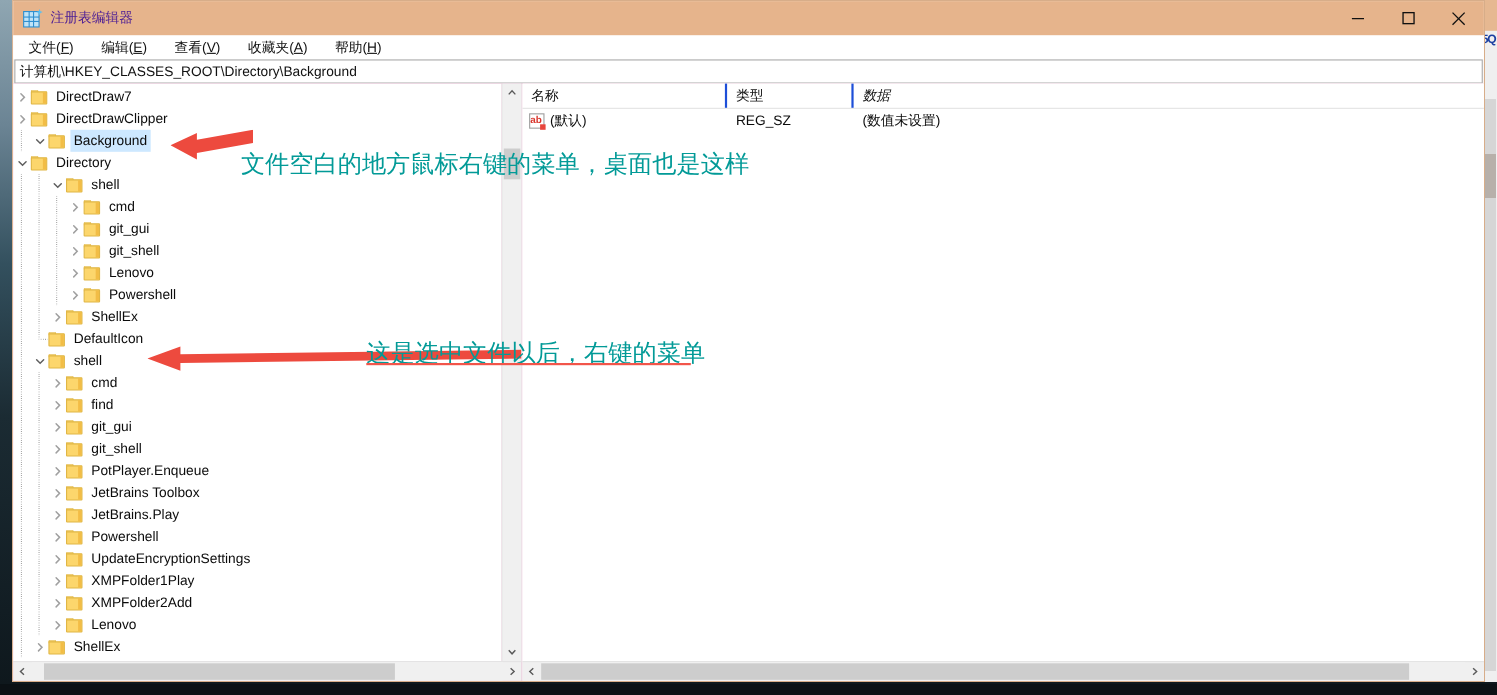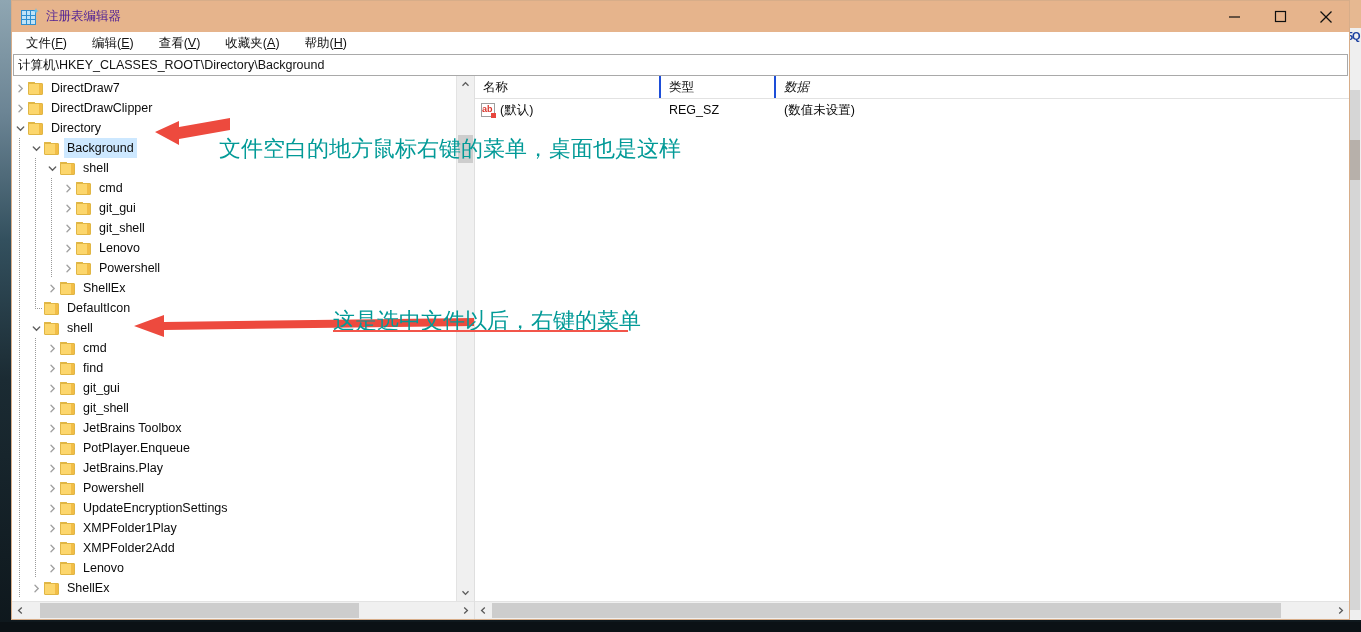--- a/index.html
+++ b/index.html
@@ -331,270 +331,270 @@
                     <polyline points="3.0,1.3 6.2,4.5 3.0,7.7" fill="none" stroke="#a0a0a0" stroke-width="1.35" stroke-linecap="round"></polyline>
                   </svg>
                 </span>
                 <span class="folder">
                   <span class="tab"></span>
                   <span class="back"></span>
                   <span class="shade"></span>
                 </span>
                 <span class="nodelabel">DirectDrawClipper</span>
               </div>
-              <div class="node">
+              <div class="node selected">
+                <span class="guide line"></span>
                 <span class="twisty">
                   <svg width="9" height="9" viewBox="0 0 9 9">
                     <polyline points="1.3,3.0 4.5,6.2 7.7,3.0" fill="none" stroke="#5f5f5f" stroke-width="1.35" stroke-linecap="round"></polyline>
                   </svg>
                 </span>
                 <span class="folder">
                   <span class="tab"></span>
                   <span class="back"></span>
                   <span class="shade"></span>
                 </span>
+                <span class="nodelabel">Background</span>
+              </div>
+              <div class="node">
+                <span class="twisty">
+                  <svg width="9" height="9" viewBox="0 0 9 9">
+                    <polyline points="1.3,3.0 4.5,6.2 7.7,3.0" fill="none" stroke="#5f5f5f" stroke-width="1.35" stroke-linecap="round"></polyline>
+                  </svg>
+                </span>
+                <span class="folder">
+                  <span class="tab"></span>
+                  <span class="back"></span>
+                  <span class="shade"></span>
+                </span>
                 <span class="nodelabel">Directory</span>
               </div>
-              <div class="node selected">
+              <div class="node">
+                <span class="guide line"></span>
                 <span class="guide line"></span>
                 <span class="twisty">
                   <svg width="9" height="9" viewBox="0 0 9 9">
                     <polyline points="1.3,3.0 4.5,6.2 7.7,3.0" fill="none" stroke="#5f5f5f" stroke-width="1.35" stroke-linecap="round"></polyline>
                   </svg>
                 </span>
                 <span class="folder">
                   <span class="tab"></span>
                   <span class="back"></span>
                   <span class="shade"></span>
                 </span>
-                <span class="nodelabel">Background</span>
-              </div>
-              <div class="node">
-                <span class="guide line"></span>
+                <span class="nodelabel">shell</span>
+              </div>
+              <div class="node">
+                <span class="guide line"></span>
+                <span class="guide line"></span>
+                <span class="guide line"></span>
+                <span class="twisty">
+                  <svg width="9" height="9" viewBox="0 0 9 9">
+                    <polyline points="3.0,1.3 6.2,4.5 3.0,7.7" fill="none" stroke="#a0a0a0" stroke-width="1.35" stroke-linecap="round"></polyline>
+                  </svg>
+                </span>
+                <span class="folder">
+                  <span class="tab"></span>
+                  <span class="back"></span>
+                  <span class="shade"></span>
+                </span>
+                <span class="nodelabel">cmd</span>
+              </div>
+              <div class="node">
+                <span class="guide line"></span>
+                <span class="guide line"></span>
+                <span class="guide line"></span>
+                <span class="twisty">
+                  <svg width="9" height="9" viewBox="0 0 9 9">
+                    <polyline points="3.0,1.3 6.2,4.5 3.0,7.7" fill="none" stroke="#a0a0a0" stroke-width="1.35" stroke-linecap="round"></polyline>
+                  </svg>
+                </span>
+                <span class="folder">
+                  <span class="tab"></span>
+                  <span class="back"></span>
+                  <span class="shade"></span>
+                </span>
+                <span class="nodelabel">git_gui</span>
+              </div>
+              <div class="node">
+                <span class="guide line"></span>
+                <span class="guide line"></span>
+                <span class="guide line"></span>
+                <span class="twisty">
+                  <svg width="9" height="9" viewBox="0 0 9 9">
+                    <polyline points="3.0,1.3 6.2,4.5 3.0,7.7" fill="none" stroke="#a0a0a0" stroke-width="1.35" stroke-linecap="round"></polyline>
+                  </svg>
+                </span>
+                <span class="folder">
+                  <span class="tab"></span>
+                  <span class="back"></span>
+                  <span class="shade"></span>
+                </span>
+                <span class="nodelabel">git_shell</span>
+              </div>
+              <div class="node">
+                <span class="guide line"></span>
+                <span class="guide line"></span>
+                <span class="guide line"></span>
+                <span class="twisty">
+                  <svg width="9" height="9" viewBox="0 0 9 9">
+                    <polyline points="3.0,1.3 6.2,4.5 3.0,7.7" fill="none" stroke="#a0a0a0" stroke-width="1.35" stroke-linecap="round"></polyline>
+                  </svg>
+                </span>
+                <span class="folder">
+                  <span class="tab"></span>
+                  <span class="back"></span>
+                  <span class="shade"></span>
+                </span>
+                <span class="nodelabel">Lenovo</span>
+              </div>
+              <div class="node">
+                <span class="guide line"></span>
+                <span class="guide line"></span>
+                <span class="guide line"></span>
+                <span class="twisty">
+                  <svg width="9" height="9" viewBox="0 0 9 9">
+                    <polyline points="3.0,1.3 6.2,4.5 3.0,7.7" fill="none" stroke="#a0a0a0" stroke-width="1.35" stroke-linecap="round"></polyline>
+                  </svg>
+                </span>
+                <span class="folder">
+                  <span class="tab"></span>
+                  <span class="back"></span>
+                  <span class="shade"></span>
+                </span>
+                <span class="nodelabel">Powershell</span>
+              </div>
+              <div class="node">
+                <span class="guide line"></span>
+                <span class="guide line"></span>
+                <span class="twisty">
+                  <svg width="9" height="9" viewBox="0 0 9 9">
+                    <polyline points="3.0,1.3 6.2,4.5 3.0,7.7" fill="none" stroke="#a0a0a0" stroke-width="1.35" stroke-linecap="round"></polyline>
+                  </svg>
+                </span>
+                <span class="folder">
+                  <span class="tab"></span>
+                  <span class="back"></span>
+                  <span class="shade"></span>
+                </span>
+                <span class="nodelabel">ShellEx</span>
+              </div>
+              <div class="node">
+                <span class="guide line"></span>
+                <span class="guide elbow"></span>
+                <span class="folder">
+                  <span class="tab"></span>
+                  <span class="back"></span>
+                  <span class="shade"></span>
+                </span>
+                <span class="nodelabel">DefaultIcon</span>
+              </div>
+              <div class="node">
                 <span class="guide line"></span>
                 <span class="twisty">
                   <svg width="9" height="9" viewBox="0 0 9 9">
                     <polyline points="1.3,3.0 4.5,6.2 7.7,3.0" fill="none" stroke="#5f5f5f" stroke-width="1.35" stroke-linecap="round"></polyline>
                   </svg>
                 </span>
                 <span class="folder">
                   <span class="tab"></span>
                   <span class="back"></span>
                   <span class="shade"></span>
                 </span>
                 <span class="nodelabel">shell</span>
               </div>
               <div class="node">
                 <span class="guide line"></span>
                 <span class="guide line"></span>
-                <span class="guide line"></span>
                 <span class="twisty">
                   <svg width="9" height="9" viewBox="0 0 9 9">
                     <polyline points="3.0,1.3 6.2,4.5 3.0,7.7" fill="none" stroke="#a0a0a0" stroke-width="1.35" stroke-linecap="round"></polyline>
                   </svg>
                 </span>
                 <span class="folder">
                   <span class="tab"></span>
                   <span class="back"></span>
                   <span class="shade"></span>
                 </span>
                 <span class="nodelabel">cmd</span>
               </div>
               <div class="node">
                 <span class="guide line"></span>
                 <span class="guide line"></span>
+                <span class="twisty">
+                  <svg width="9" height="9" viewBox="0 0 9 9">
+                    <polyline points="3.0,1.3 6.2,4.5 3.0,7.7" fill="none" stroke="#a0a0a0" stroke-width="1.35" stroke-linecap="round"></polyline>
+                  </svg>
+                </span>
+                <span class="folder">
+                  <span class="tab"></span>
+                  <span class="back"></span>
+                  <span class="shade"></span>
+                </span>
+                <span class="nodelabel">find</span>
+              </div>
+              <div class="node">
+                <span class="guide line"></span>
                 <span class="guide line"></span>
                 <span class="twisty">
                   <svg width="9" height="9" viewBox="0 0 9 9">
                     <polyline points="3.0,1.3 6.2,4.5 3.0,7.7" fill="none" stroke="#a0a0a0" stroke-width="1.35" stroke-linecap="round"></polyline>
                   </svg>
                 </span>
                 <span class="folder">
                   <span class="tab"></span>
                   <span class="back"></span>
                   <span class="shade"></span>
                 </span>
                 <span class="nodelabel">git_gui</span>
               </div>
               <div class="node">
                 <span class="guide line"></span>
                 <span class="guide line"></span>
-                <span class="guide line"></span>
                 <span class="twisty">
                   <svg width="9" height="9" viewBox="0 0 9 9">
                     <polyline points="3.0,1.3 6.2,4.5 3.0,7.7" fill="none" stroke="#a0a0a0" stroke-width="1.35" stroke-linecap="round"></polyline>
                   </svg>
                 </span>
                 <span class="folder">
                   <span class="tab"></span>
                   <span class="back"></span>
                   <span class="shade"></span>
                 </span>
                 <span class="nodelabel">git_shell</span>
               </div>
               <div class="node">
                 <span class="guide line"></span>
                 <span class="guide line"></span>
-                <span class="guide line"></span>
-                <span class="twisty">
-                  <svg width="9" height="9" viewBox="0 0 9 9">
-                    <polyline points="3.0,1.3 6.2,4.5 3.0,7.7" fill="none" stroke="#a0a0a0" stroke-width="1.35" stroke-linecap="round"></polyline>
-                  </svg>
-                </span>
-                <span class="folder">
-                  <span class="tab"></span>
-                  <span class="back"></span>
-                  <span class="shade"></span>
-                </span>
-                <span class="nodelabel">Lenovo</span>
-              </div>
-              <div class="node">
-                <span class="guide line"></span>
-                <span class="guide line"></span>
-                <span class="guide line"></span>
-                <span class="twisty">
-                  <svg width="9" height="9" viewBox="0 0 9 9">
-                    <polyline points="3.0,1.3 6.2,4.5 3.0,7.7" fill="none" stroke="#a0a0a0" stroke-width="1.35" stroke-linecap="round"></polyline>
-                  </svg>
-                </span>
-                <span class="folder">
-                  <span class="tab"></span>
-                  <span class="back"></span>
-                  <span class="shade"></span>
-                </span>
-                <span class="nodelabel">Powershell</span>
-              </div>
-              <div class="node">
-                <span class="guide line"></span>
-                <span class="guide line"></span>
-                <span class="twisty">
-                  <svg width="9" height="9" viewBox="0 0 9 9">
-                    <polyline points="3.0,1.3 6.2,4.5 3.0,7.7" fill="none" stroke="#a0a0a0" stroke-width="1.35" stroke-linecap="round"></polyline>
-                  </svg>
-                </span>
-                <span class="folder">
-                  <span class="tab"></span>
-                  <span class="back"></span>
-                  <span class="shade"></span>
-                </span>
-                <span class="nodelabel">ShellEx</span>
-              </div>
-              <div class="node">
-                <span class="guide line"></span>
-                <span class="guide elbow"></span>
-                <span class="folder">
-                  <span class="tab"></span>
-                  <span class="back"></span>
-                  <span class="shade"></span>
-                </span>
-                <span class="nodelabel">DefaultIcon</span>
-              </div>
-              <div class="node">
-                <span class="guide line"></span>
-                <span class="twisty">
-                  <svg width="9" height="9" viewBox="0 0 9 9">
-                    <polyline points="1.3,3.0 4.5,6.2 7.7,3.0" fill="none" stroke="#5f5f5f" stroke-width="1.35" stroke-linecap="round"></polyline>
-                  </svg>
-                </span>
-                <span class="folder">
-                  <span class="tab"></span>
-                  <span class="back"></span>
-                  <span class="shade"></span>
-                </span>
-                <span class="nodelabel">shell</span>
-              </div>
-              <div class="node">
-                <span class="guide line"></span>
-                <span class="guide line"></span>
-                <span class="twisty">
-                  <svg width="9" height="9" viewBox="0 0 9 9">
-                    <polyline points="3.0,1.3 6.2,4.5 3.0,7.7" fill="none" stroke="#a0a0a0" stroke-width="1.35" stroke-linecap="round"></polyline>
-                  </svg>
-                </span>
-                <span class="folder">
-                  <span class="tab"></span>
-                  <span class="back"></span>
-                  <span class="shade"></span>
-                </span>
-                <span class="nodelabel">cmd</span>
-              </div>
-              <div class="node">
-                <span class="guide line"></span>
-                <span class="guide line"></span>
-                <span class="twisty">
-                  <svg width="9" height="9" viewBox="0 0 9 9">
-                    <polyline points="3.0,1.3 6.2,4.5 3.0,7.7" fill="none" stroke="#a0a0a0" stroke-width="1.35" stroke-linecap="round"></polyline>
-                  </svg>
-                </span>
-                <span class="folder">
-                  <span class="tab"></span>
-                  <span class="back"></span>
-                  <span class="shade"></span>
-                </span>
-                <span class="nodelabel">find</span>
-              </div>
-              <div class="node">
-                <span class="guide line"></span>
-                <span class="guide line"></span>
-                <span class="twisty">
-                  <svg width="9" height="9" viewBox="0 0 9 9">
-                    <polyline points="3.0,1.3 6.2,4.5 3.0,7.7" fill="none" stroke="#a0a0a0" stroke-width="1.35" stroke-linecap="round"></polyline>
-                  </svg>
-                </span>
-                <span class="folder">
-                  <span class="tab"></span>
-                  <span class="back"></span>
-                  <span class="shade"></span>
-                </span>
-                <span class="nodelabel">git_gui</span>
-              </div>
-              <div class="node">
-                <span class="guide line"></span>
-                <span class="guide line"></span>
-                <span class="twisty">
-                  <svg width="9" height="9" viewBox="0 0 9 9">
-                    <polyline points="3.0,1.3 6.2,4.5 3.0,7.7" fill="none" stroke="#a0a0a0" stroke-width="1.35" stroke-linecap="round"></polyline>
-                  </svg>
-                </span>
-                <span class="folder">
-                  <span class="tab"></span>
-                  <span class="back"></span>
-                  <span class="shade"></span>
-                </span>
-                <span class="nodelabel">git_shell</span>
+                <span class="twisty">
+                  <svg width="9" height="9" viewBox="0 0 9 9">
+                    <polyline points="3.0,1.3 6.2,4.5 3.0,7.7" fill="none" stroke="#a0a0a0" stroke-width="1.35" stroke-linecap="round"></polyline>
+                  </svg>
+                </span>
+                <span class="folder">
+                  <span class="tab"></span>
+                  <span class="back"></span>
+                  <span class="shade"></span>
+                </span>
+                <span class="nodelabel">PotPlayer.Enqueue</span>
               </div>
               <div class="node">
                 <span class="guide line"></span>
                 <span class="guide line"></span>
                 <span class="twisty">
                   <svg width="9" height="9" viewBox="0 0 9 9">
                     <polyline points="3.0,1.3 6.2,4.5 3.0,7.7" fill="none" stroke="#a0a0a0" stroke-width="1.35" stroke-linecap="round"></polyline>
                   </svg>
                 </span>
                 <span class="folder">
                   <span class="tab"></span>
                   <span class="back"></span>
                   <span class="shade"></span>
                 </span>
                 <span class="nodelabel">JetBrains Toolbox</span>
-              </div>
-              <div class="node">
-                <span class="guide line"></span>
-                <span class="guide line"></span>
-                <span class="twisty">
-                  <svg width="9" height="9" viewBox="0 0 9 9">
-                    <polyline points="3.0,1.3 6.2,4.5 3.0,7.7" fill="none" stroke="#a0a0a0" stroke-width="1.35" stroke-linecap="round"></polyline>
-                  </svg>
-                </span>
-                <span class="folder">
-                  <span class="tab"></span>
-                  <span class="back"></span>
-                  <span class="shade"></span>
-                </span>
-                <span class="nodelabel">PotPlayer.Enqueue</span>
               </div>
               <div class="node">
                 <span class="guide line"></span>
                 <span class="guide line"></span>
                 <span class="twisty">
                   <svg width="9" height="9" viewBox="0 0 9 9">
                     <polyline points="3.0,1.3 6.2,4.5 3.0,7.7" fill="none" stroke="#a0a0a0" stroke-width="1.35" stroke-linecap="round"></polyline>
                   </svg>
                 </span>
                 <span class="folder">

